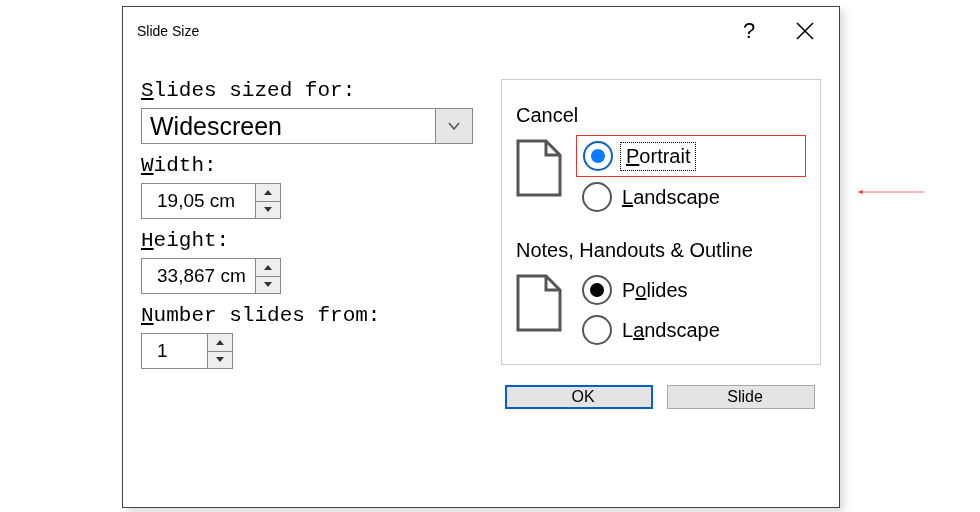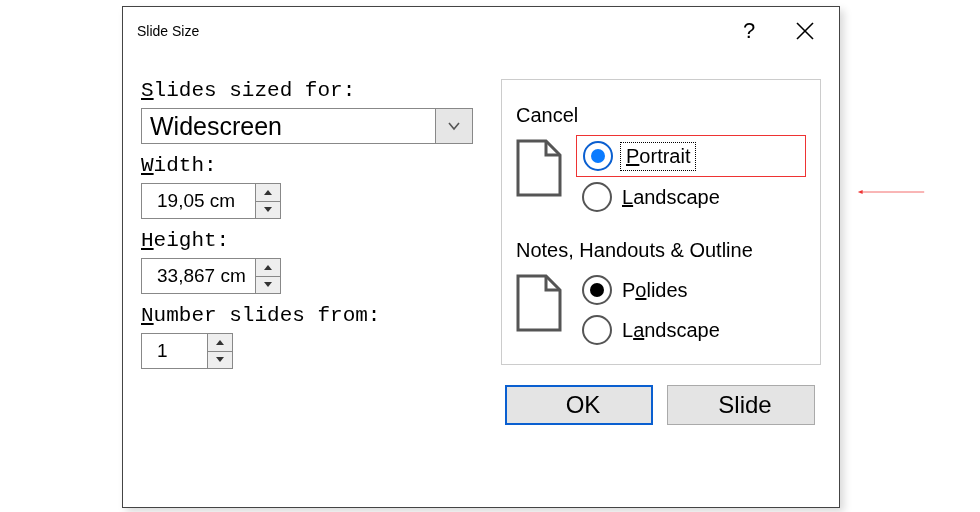--- a/index.html
+++ b/index.html
@@ -191,25 +191,25 @@
   }
 
   .footer {
     display: flex;
     justify-content: flex-end;
     gap: 14px;
     padding: 16px 24px;
   }
   .btn {
     width: 148px;
-    height: 40px;
-    display: flex;
-    align-items: center;
-    justify-content: center;
-    font-size: 24px;
+    height: 24px;
+    display: flex;
+    align-items: center;
+    justify-content: center;
+    font-size: 16px;
     background: #e4e4e4;
     border: 1px solid #aaa;
     box-sizing: border-box;
     padding-left: 8px;
   }
   .btn.primary {
     border: 2px solid #0a5fd0;
     background: #e4e4e4;
   }
 

